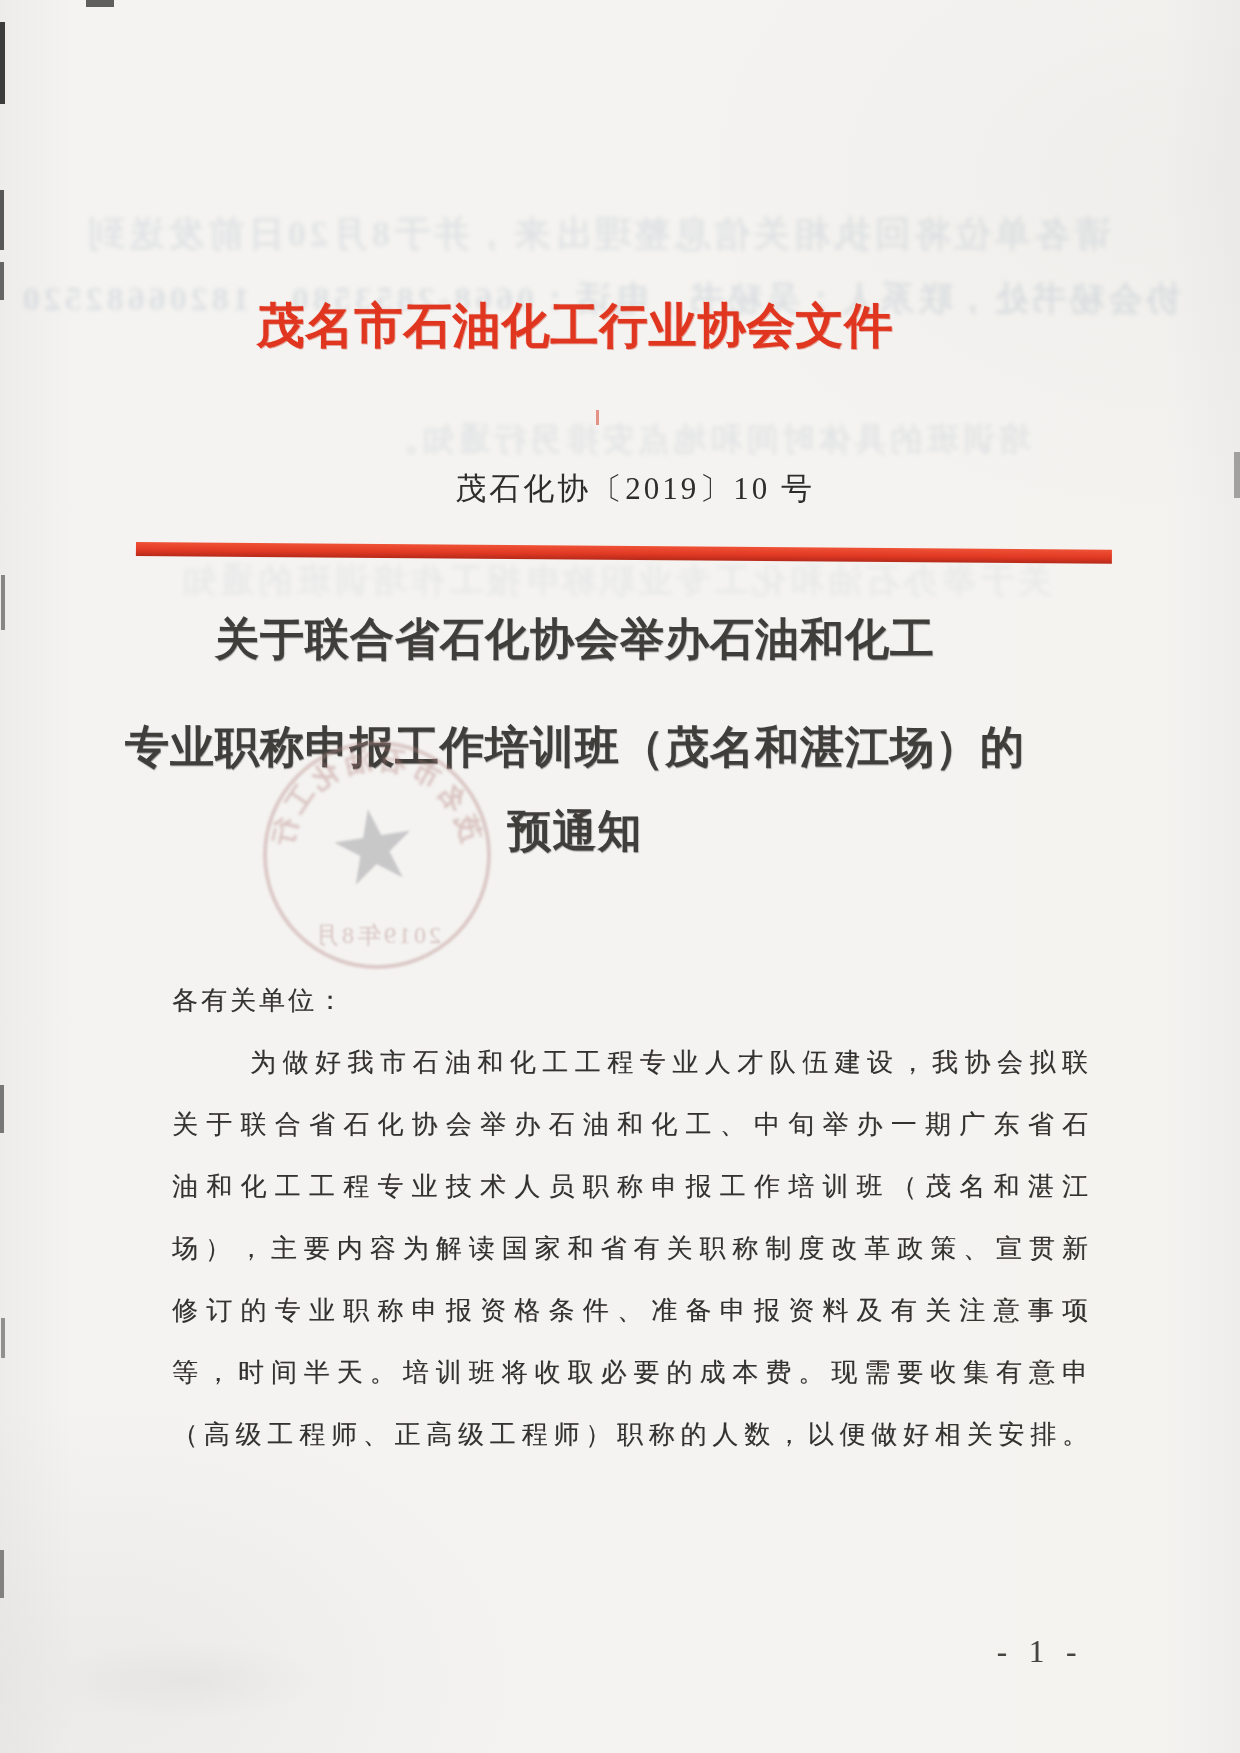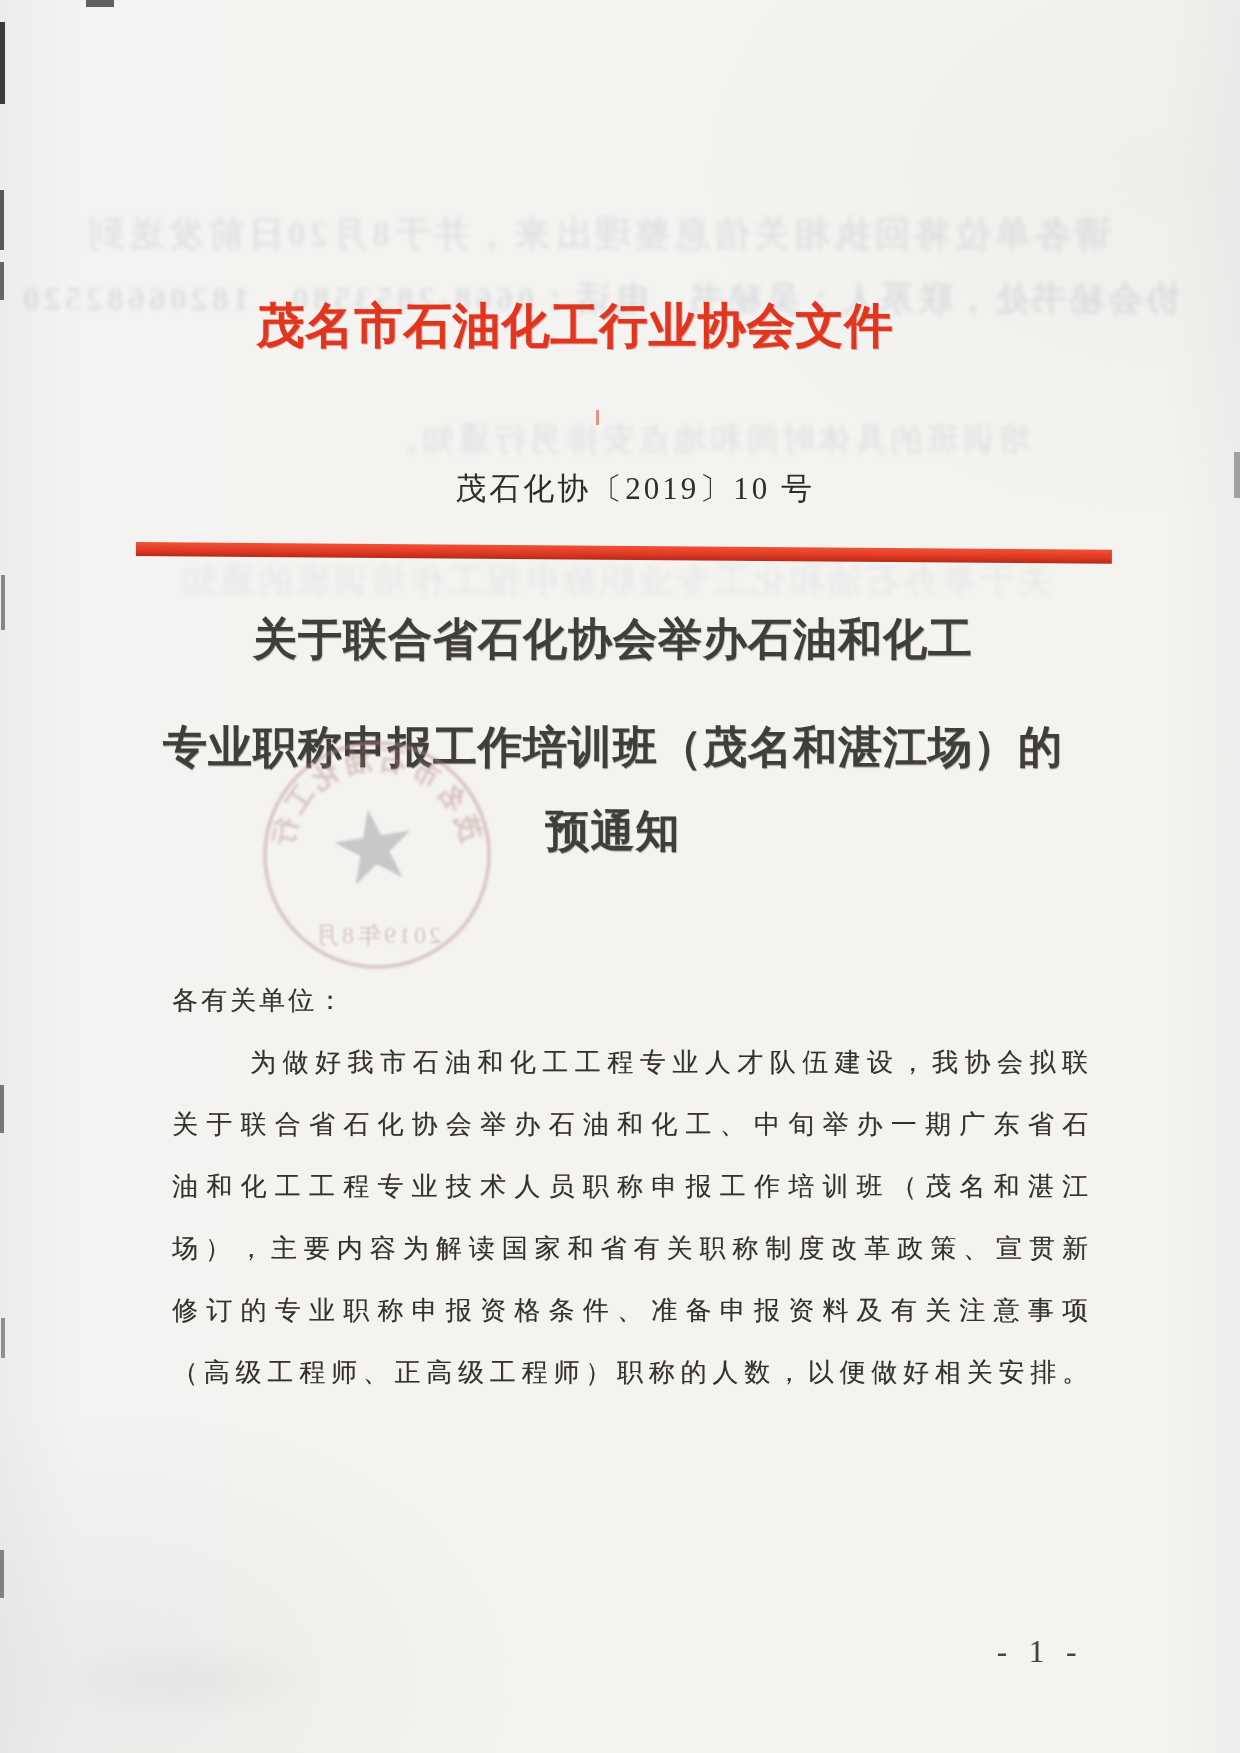--- a/index.html
+++ b/index.html
@@ -50,21 +50,20 @@
     background:linear-gradient(to bottom,#ef5237 0%,#e23a24 55%,#b72a1a 100%);
     transform:rotate(0.45deg);transform-origin:left top;
   }
   
   .doc-title{
     position:absolute;left:0;top:0;width:1150px;
     text-align:center;font-weight:bold;color:#403e3a;
     font-size:44px;letter-spacing:1px;
     text-shadow:0.6px 0.8px 1px rgba(70,70,70,.55);
     white-space:nowrap;
-    margin-left:38px;
   }
   .t0{top:610px;} .t1{top:718px;} .t2{top:802px;}
   
   .seal{position:absolute;left:263px;top:741px;width:228px;height:228px;pointer-events:none;}
   .seal .ring{
     position:absolute;inset:0;border-radius:50%;
     border:4px solid rgba(186,142,140,0.40);
     filter:blur(1.3px);
   }
   .seal .star{
@@ -155,20 +154,21 @@
     <div class="seal-date">2019年8月</div>
   </div>
 
   <div class="body-text">
     <div class="line salutation">各有关单位：</div>
     <div class="line indent">为做好我市石油和化工工程专业人才队伍建设，我协会拟联</div>
     <div class="line">关于联合省石化协会举办石油和化工、中旬举办一期广东省石</div>
     <div class="line">油和化工工程专业技术人员职称申报工作培训班（茂名和湛江</div>
     <div class="line">场），主要内容为解读国家和省有关职称制度改革政策、宣贯新</div>
     <div class="line">修订的专业职称申报资格条件、准备申报资料及有关注意事项</div>
+    <div class="line">等，时间半天。培训班将收取必要的成本费。现需要收集有意申</div>
     <div class="line">（高级工程师、正高级工程师）职称的人数，以便做好相关安排。</div>
   </div>
 
   <div class="page-number">- 1 -</div>
 
   <div class="artifact a-edge1"></div>
   <div class="artifact a-edge2"></div>
   <div class="artifact a-edge3"></div>
   <div class="artifact a-edge4"></div>
   <div class="artifact a-edge5"></div>

